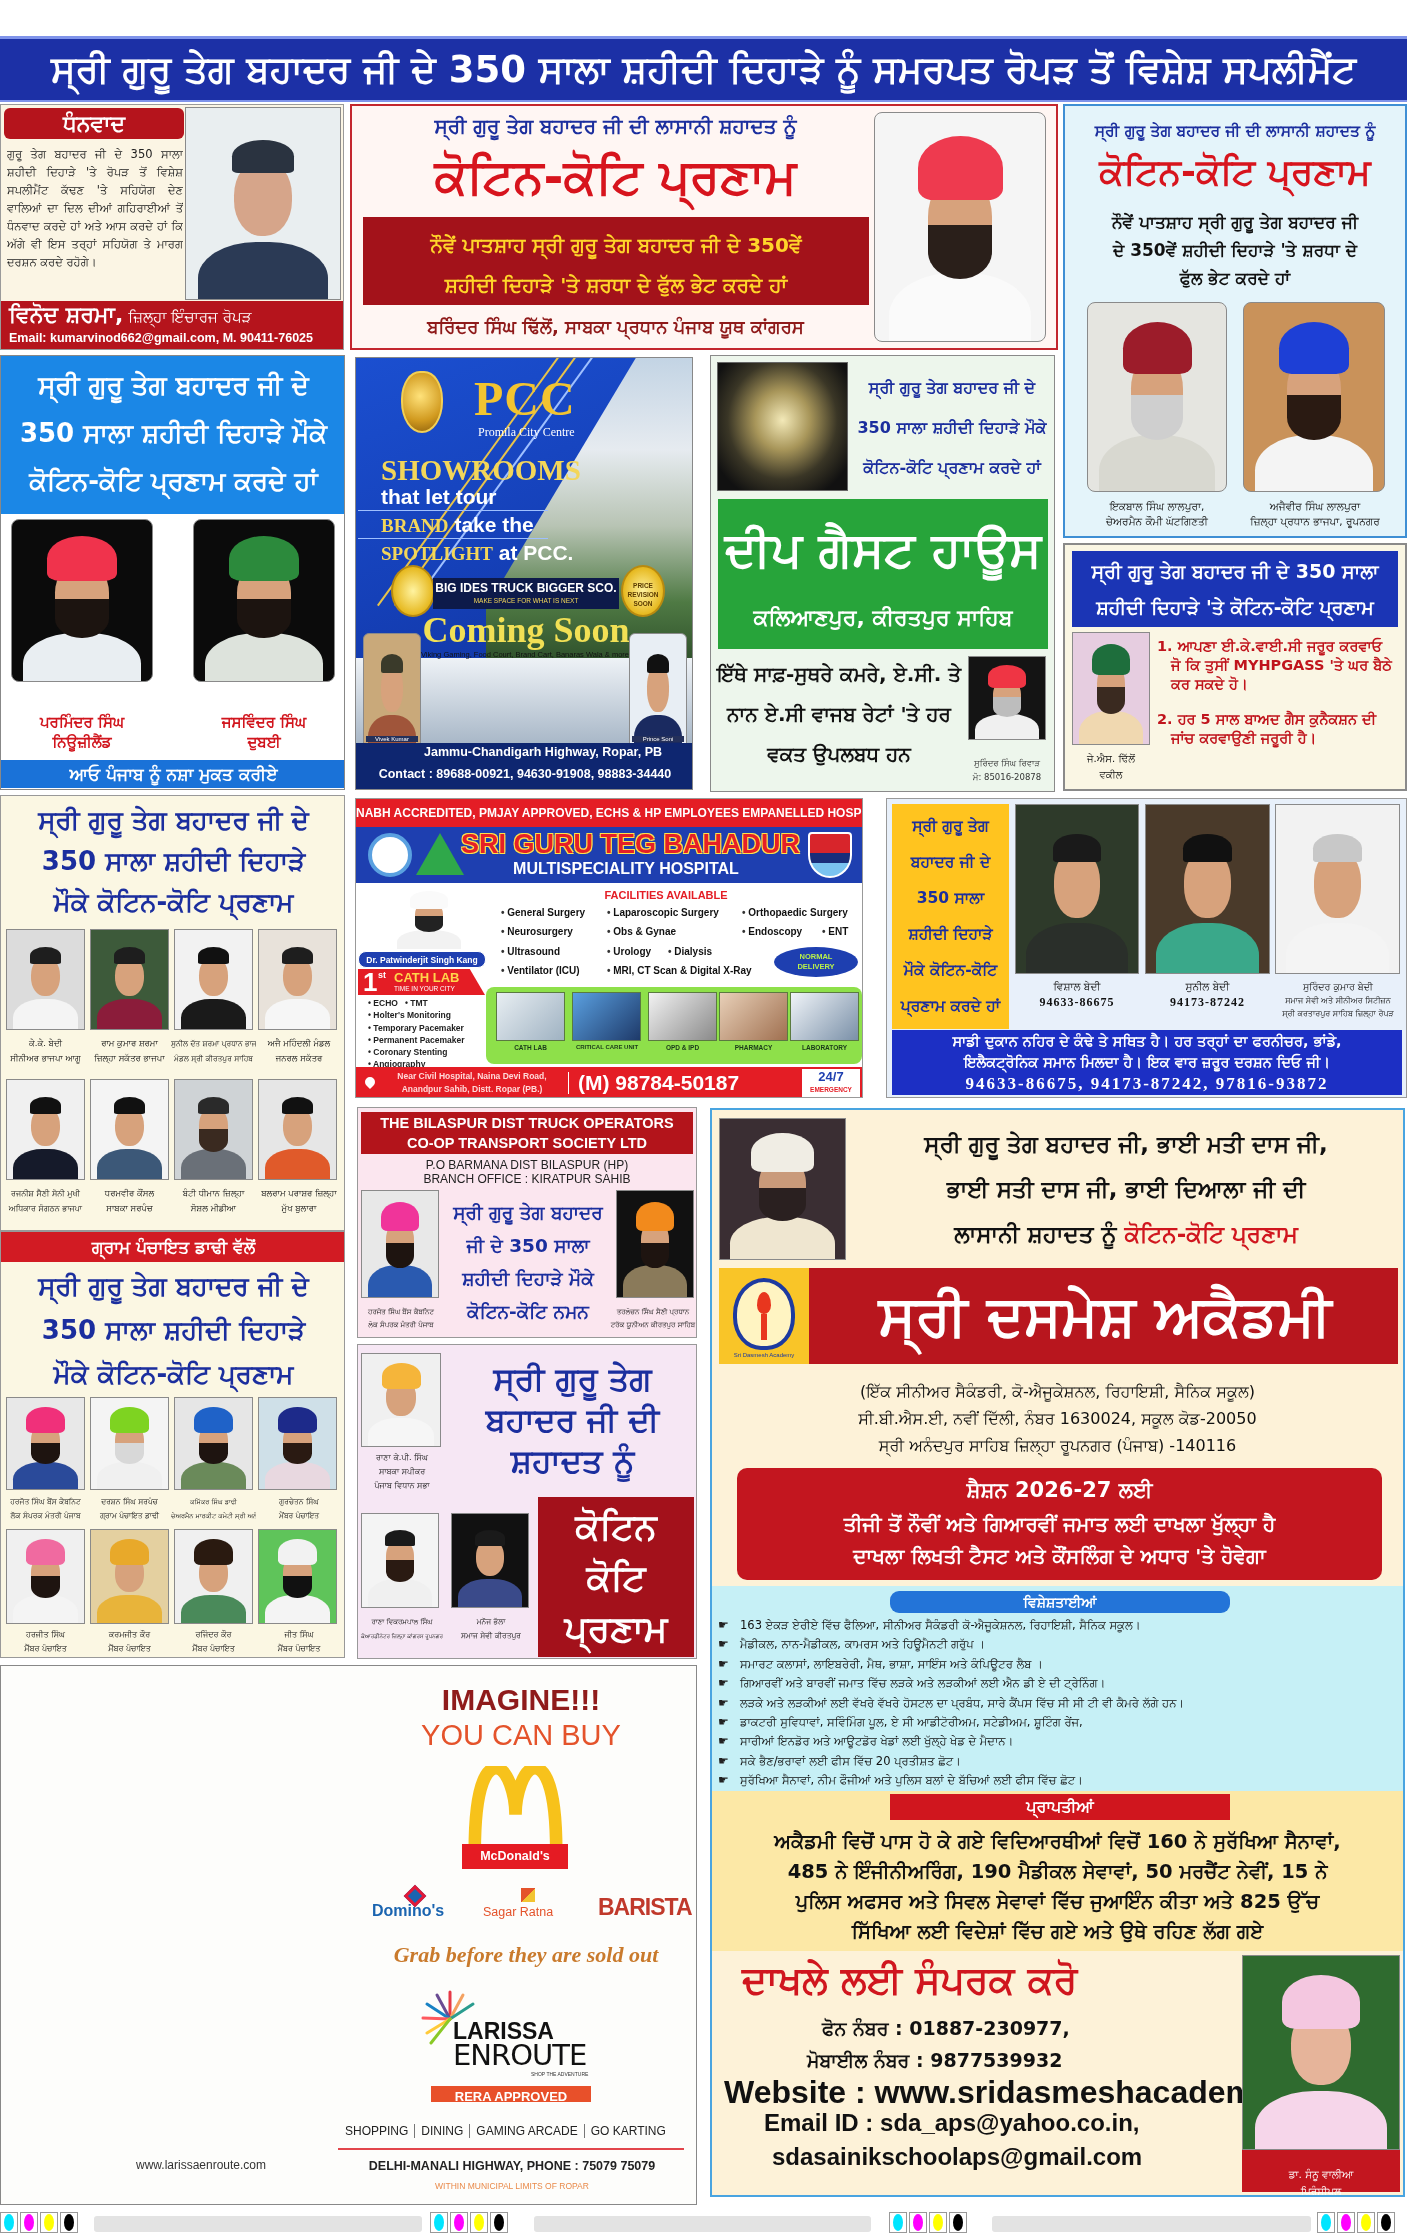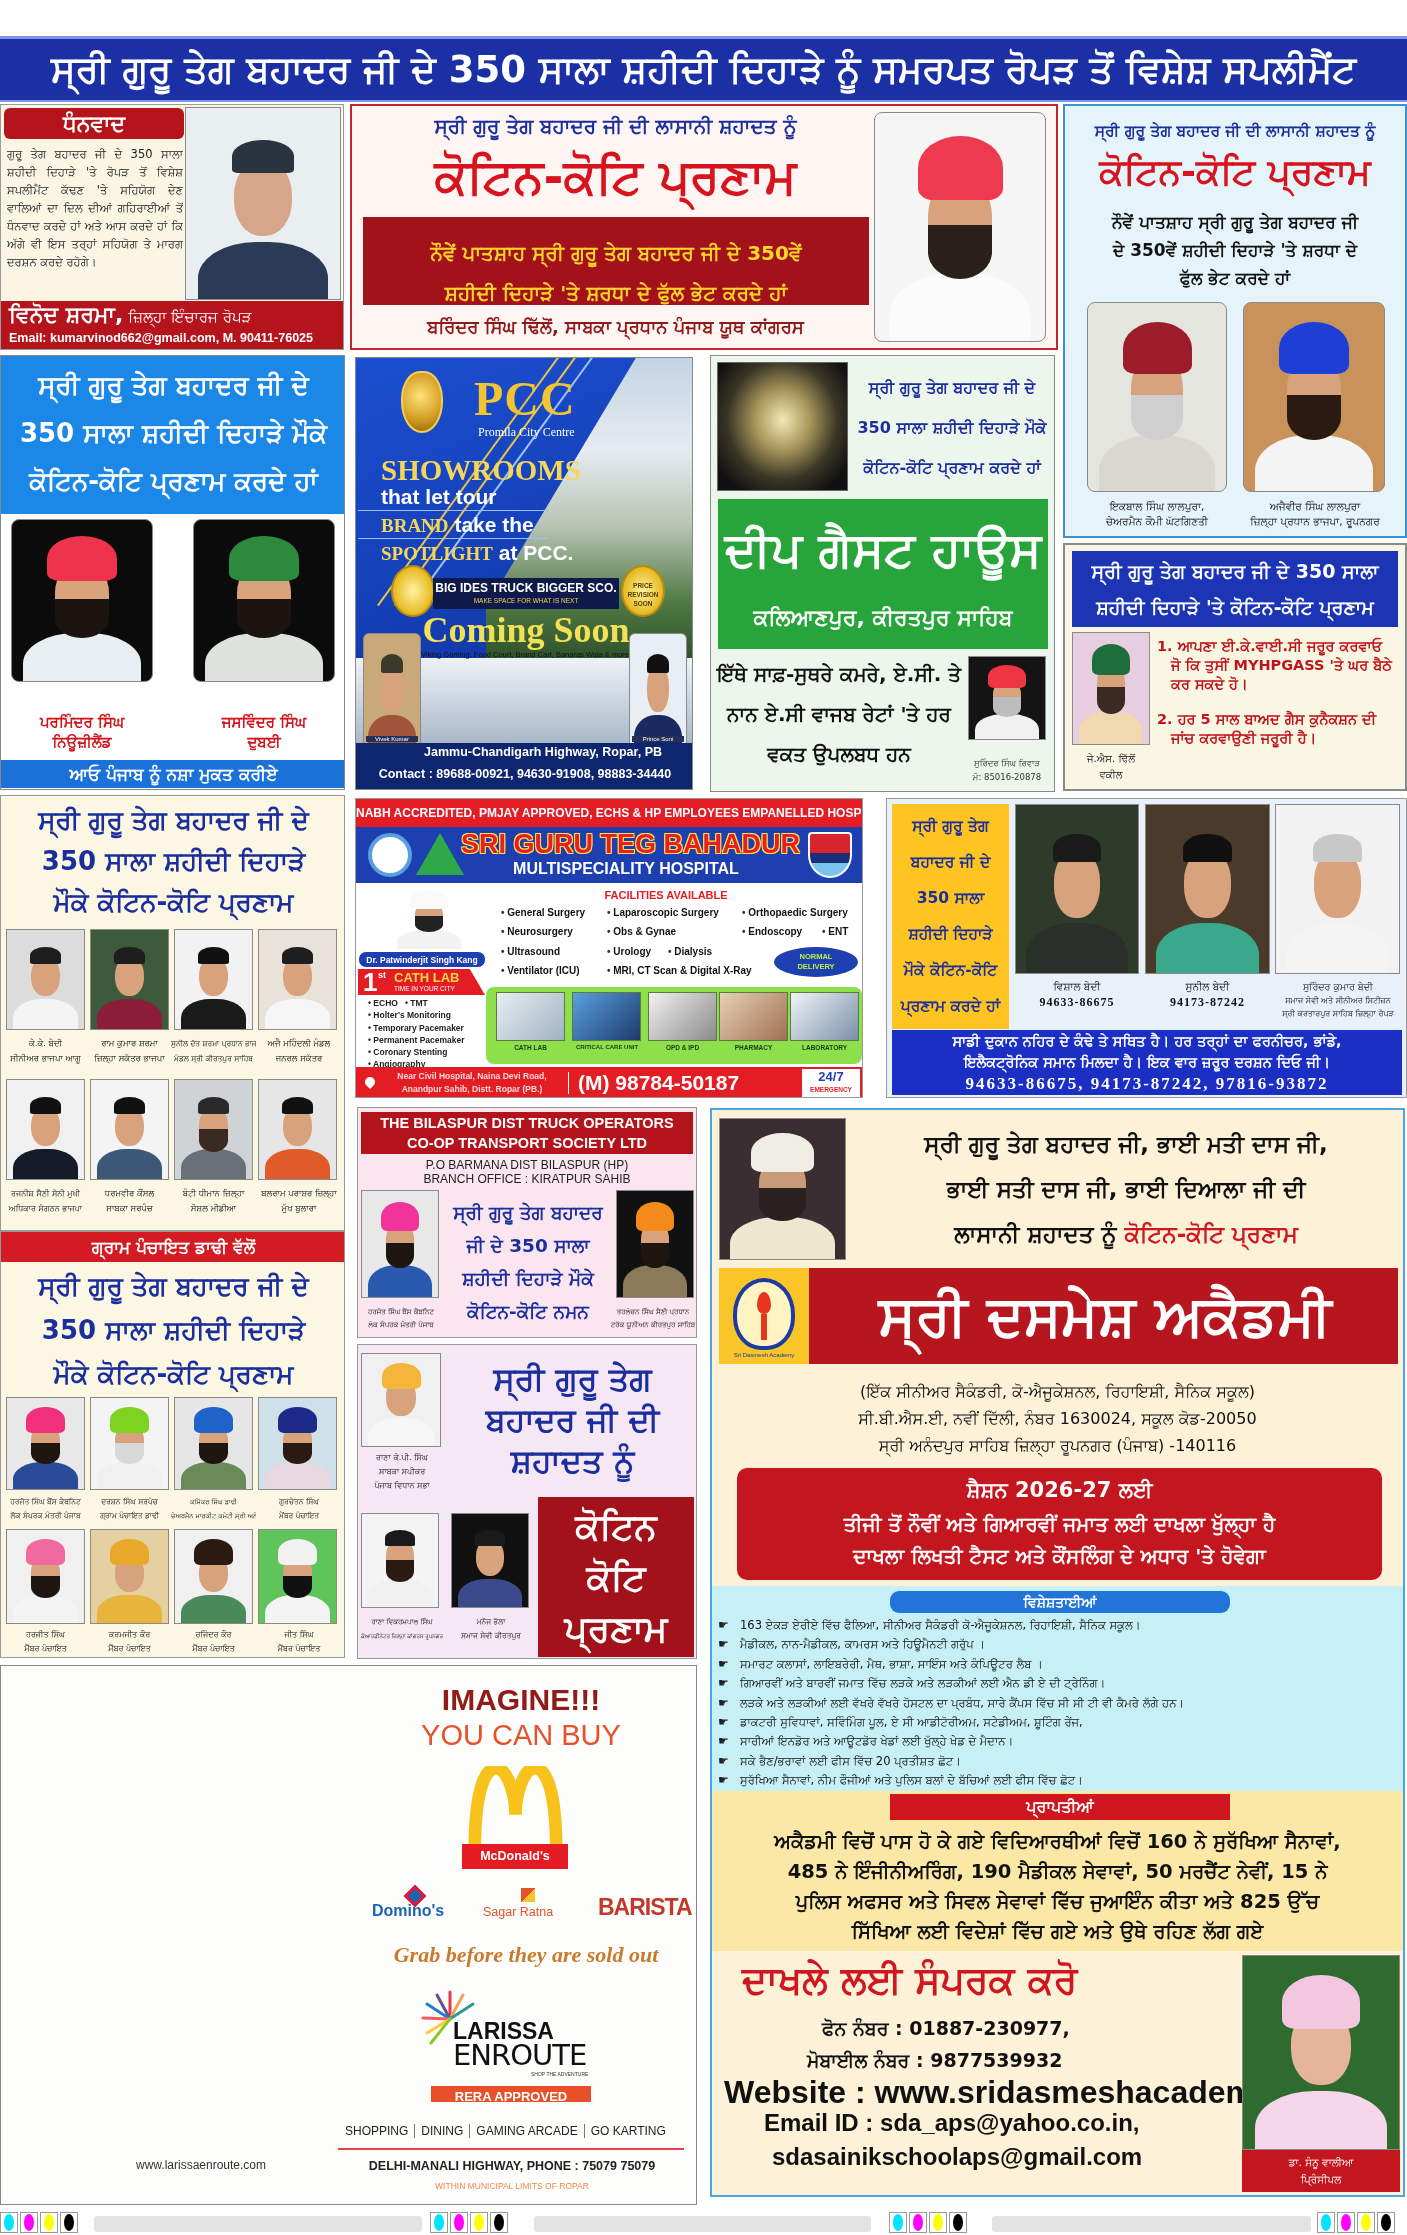--- a/index.html
+++ b/index.html
@@ -59,21 +59,21 @@
         <span class="bold" style="font-size:22px">ਵਿਨੋਦ ਸ਼ਰਮਾ,</span>
         <span style="font-size:15px">ਜ਼ਿਲ੍ਹਾ ਇੰਚਾਰਜ ਰੋਪੜ</span>
       </div>
       <div class="t bold lat" style="left:8px;top:30px;font-size:12.5px;color:#fff">Email: kumarvinod662@gmail.com, M. 90411-76025</div>
     </div>
   </section>
 
   <section class="blk" style="left:350px;top:104px;width:708px;height:246px;background:#fff6f3;border:2px solid #c3262e">
     <div class="t ctr bold" style="left:10px;top:8px;width:507px;font-size:20px;color:#1b2e9e">ਸ੍ਰੀ ਗੁਰੂ ਤੇਗ ਬਹਾਦਰ ਜੀ ਦੀ ਲਾਸਾਨੀ ਸ਼ਹਾਦਤ ਨੂੰ</div>
     <div class="t ctr bold" style="left:10px;top:40px;width:507px;font-size:48px;line-height:60px;color:#d7141d">ਕੋਟਿਨ-ਕੋਟਿ ਪ੍ਰਣਾਮ</div>
-    <div class="a ctr bold lines" style="left:11px;top:111px;width:506px;height:88px;background:#a3121a;color:#ffd52a;font-size:20px;line-height:40px;padding-top:16px">
+    <div class="a ctr bold lines" style="left:11px;top:111px;width:506px;height:88px;background:#a3121a;color:#ffd52a;font-size:20px;line-height:40px;padding-top:8px">
       <div>ਨੌਵੇਂ ਪਾਤਸ਼ਾਹ ਸ੍ਰੀ ਗੁਰੂ ਤੇਗ ਬਹਾਦਰ ਜੀ ਦੇ 350ਵੇਂ</div>
       <div>ਸ਼ਹੀਦੀ ਦਿਹਾੜੇ 'ਤੇ ਸ਼ਰਧਾ ਦੇ ਫੁੱਲ ਭੇਟ ਕਰਦੇ ਹਾਂ</div>
     </div>
     <div class="t ctr bold" style="left:10px;top:210px;width:507px;font-size:18px;color:#8f1a1a">ਬਰਿੰਦਰ ਸਿੰਘ ਢਿੱਲੋਂ, ਸਾਬਕਾ ਪ੍ਰਧਾਨ ਪੰਜਾਬ ਯੂਥ ਕਾਂਗਰਸ</div>
     <div class="photo" style="left:522px;top:6px;width:172px;height:230px;border-radius:8px;--bg:#f5f5f5;--hat:#ee3a4f;--shirt:#fafafa;--beard:#2a1f1a">
         <i class="pb"></i>
         <i class="pf"></i>
         <i class="pbd"></i>
         <i class="ph"></i>
       </div>
@@ -675,21 +675,21 @@
     <div class="t bold" style="left:95px;top:935px;font-size:19px;line-height:30px;color:#111">ਮੋਬਾਈਲ ਨੰਬਰ : 9877539932</div>
     <div class="t bold lat" style="left:12px;top:966px;font-size:32px;line-height:32px;color:#111">Website : www.sridasmeshacademy.in</div>
     <div class="t bold lat" style="left:52px;top:997px;font-size:24px;line-height:32px;color:#111">Email ID : sda_aps@yahoo.co.in,</div>
     <div class="t bold lat" style="left:60px;top:1031px;font-size:24px;line-height:32px;color:#111">sdasainikschoolaps@gmail.com</div>
     <div class="photo" style="left:530px;top:845px;width:158px;height:195px;--bg:#2f6b2f;--hat:#f4c7e0;--shirt:#f6d6ea;--skin:#e6b49a">
         <i class="pb"></i>
         <i class="pf"></i>
         <i class="pbd"></i>
         <i class="ph"></i>
       </div>
-    <div class="a ctr" style="left:530px;top:1040px;width:158px;height:42px;background:#c3161f;color:#fff;font-size:10.5px;line-height:17px;padding-top:4px">
+    <div class="a ctr" style="left:530px;top:1040px;width:158px;height:42px;background:#c3161f;color:#fff;font-size:10.5px;line-height:17px;padding-top:16px">
       <div>ਡਾ. ਸੰਨੂ ਵਾਲੀਆ</div>
       <div>ਪ੍ਰਿੰਸੀਪਲ</div>
     </div>
   </section>
 
   <section class="blk" style="left:0;top:1665px;width:697px;height:540px;background:#fdfdfb;border:1px solid #888">
     <div class="t ctr lat" style="left:60px;top:492px;width:280px;font-size:12px;color:#333">www.larissaenroute.com</div>
     <div class="t ctr bold lat" style="left:400px;top:16px;width:240px;font-size:30px;line-height:36px;color:#8f1b1b">IMAGINE!!!</div>
     <div class="t ctr lat" style="left:400px;top:52px;width:240px;font-size:29px;line-height:34px;color:#e4532b">YOU CAN BUY</div>
     <svg class="a" style="left:466px;top:100px" width="97" height="86" viewBox="0 0 100 88">

